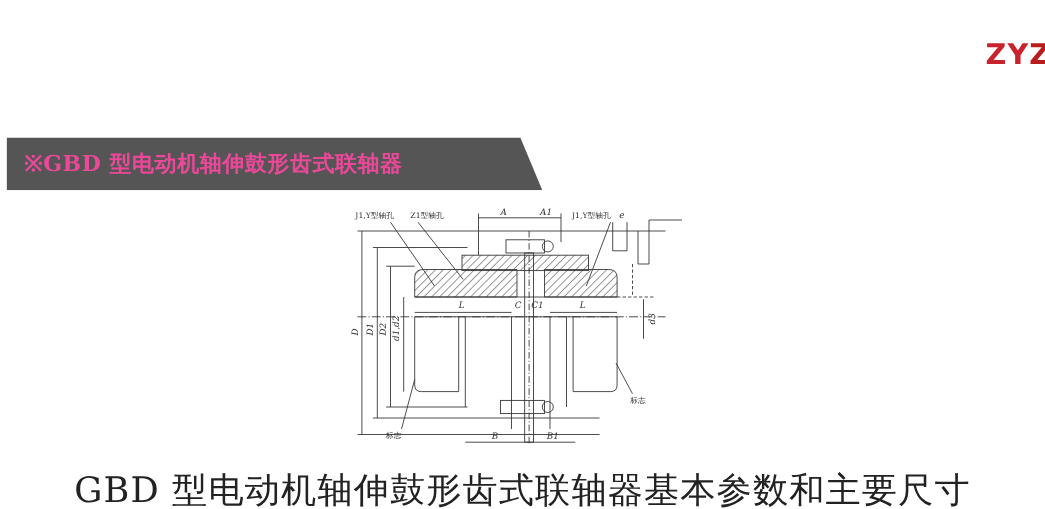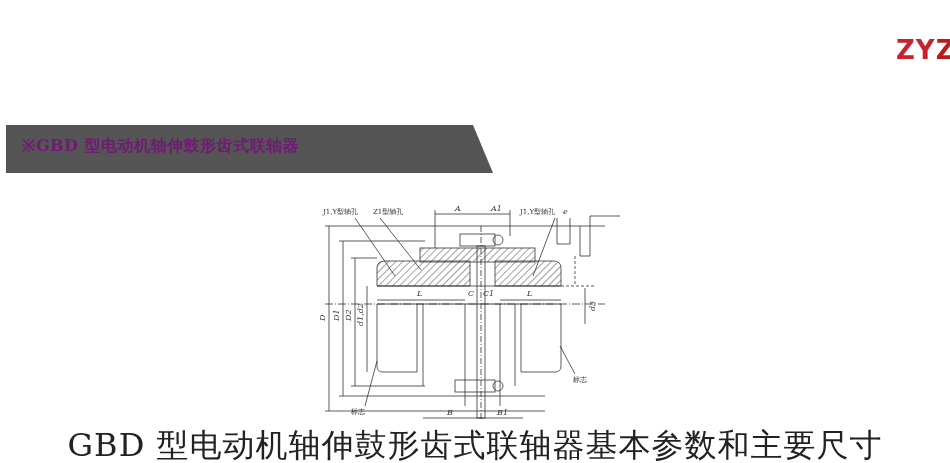--- a/index.html
+++ b/index.html
@@ -2,22 +2,22 @@
 <html><head>
 <meta charset="utf-8">
 <style>
   html, body { margin: 0; padding: 0; }
   body { width: 950px; height: 463px; background: #ffffff; position: relative; overflow: hidden; font-family: "DejaVu Serif", serif; }
   .logo { position: absolute; left: 852px; top: 37px; font-family: "DejaVu Sans", sans-serif; font-weight: bold; font-size: 26px; letter-spacing: 1px; line-height: 1; }
   .logo .zy { color: #c8232c; margin-left: 44px; }
   .logo .zg { color: #b91c1c; margin-top: 25px; }
   .banner { position: absolute; left: 6px; top: 125px; width: 487px; height: 48px; }
   .banner svg { position: absolute; left: 0; top: 0; }
-  .banner-text { position: absolute; left: 16px; top: 9px; color: #701a75; font-family: "DejaVu Serif", serif; font-weight: bold; font-size: 16px; letter-spacing: 0.5px; white-space: nowrap; text-align: right; }
-  .drawing { position: absolute; left: 305px; top: 196px; width: 320px; height: 228px; }
+  .banner-text { position: absolute; left: 16px; top: 9px; color: #ec4899; font-family: "DejaVu Serif", serif; font-weight: bold; font-size: 20px; letter-spacing: 0.5px; white-space: nowrap; text-align: right; }
+  .drawing { position: absolute; left: 305px; top: 180px; width: 320px; height: 228px; }
   .caption { position: absolute; left: 0; width: 950px; top: 424px; text-align: center; font-family: "DejaVu Serif", serif; font-size: 32px; color: #222222; letter-spacing: 1px; white-space: nowrap; }
   .lbl { font-family: "DejaVu Serif", serif; font-size: 7px; fill: #333; }
   .lbli { font-family: "DejaVu Serif", serif; font-size: 8px; font-style: italic; fill: #333; }
 </style>
 </head>
 <body>
 
 <div class="logo">
   <span class="zy">ZY</span><span class="zg">ZG</span>
 </div>

